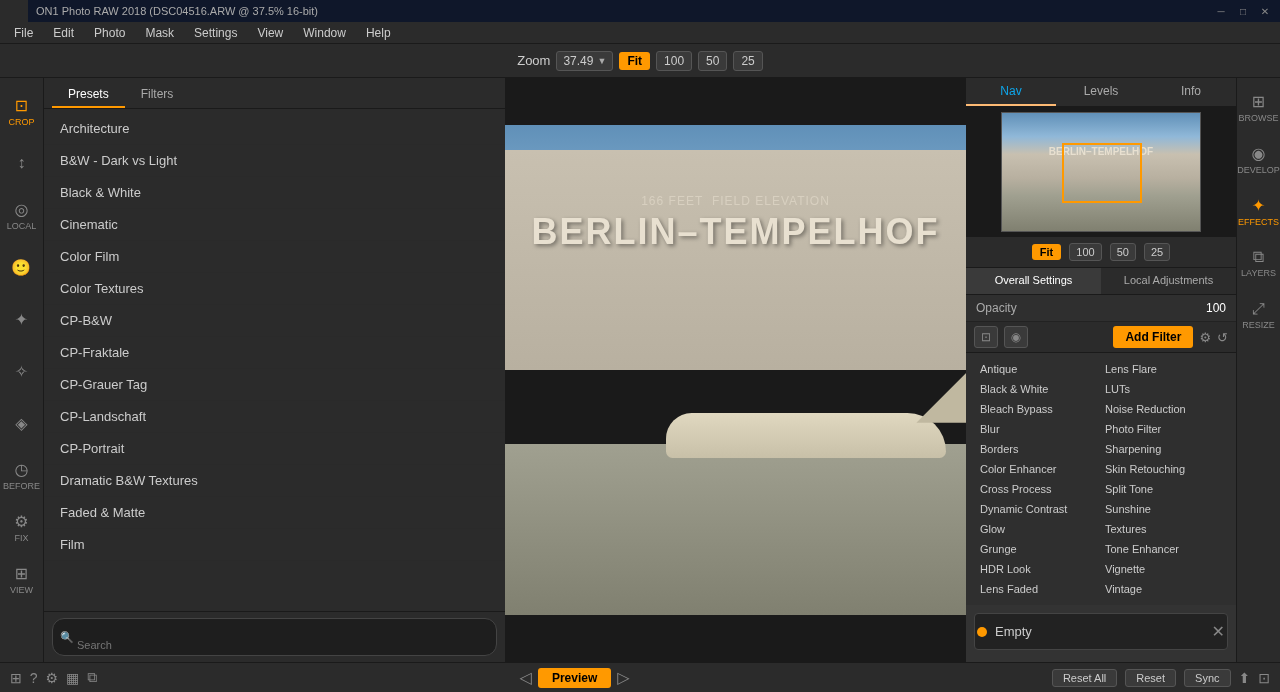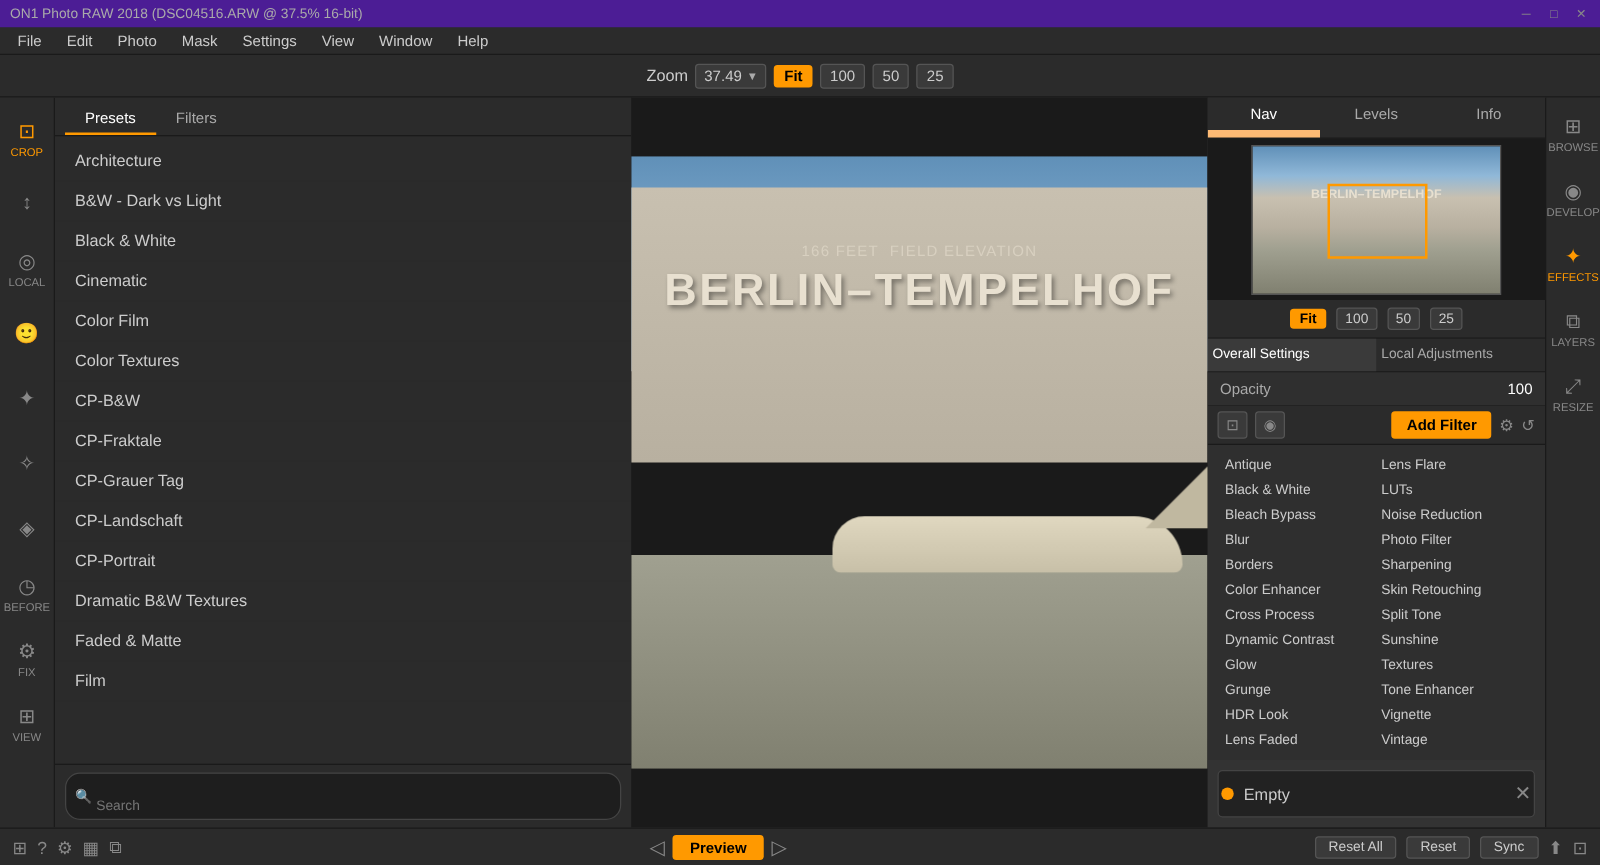--- a/index.html
+++ b/index.html
@@ -1,27 +1,28 @@
 <!DOCTYPE html>
 <html><head>
   <meta charset="utf-8">
   <style>
     * { margin: 0; padding: 0; box-sizing: border-box; }
     body { width: 1280px; height: 692px; background: #2b2b2b; font-family: 'Segoe UI', Arial, sans-serif; font-size: 12px; color: #ccc; overflow: hidden; }
 
     
     #title-bar {
-      background: #4c1d95;
+      background: #0f172a;
       height: 22px;
       display: flex;
       align-items: center;
       padding: 0 8px;
       font-size: 11px;
       color: #aaa;
       justify-content: space-between;
+      margin-left: 28px;
     }
     #title-bar .win-controls { display: flex; gap: 8px; }
     #title-bar .win-btn { width: 14px; height: 14px; display: flex; align-items: center; justify-content: center; font-size: 10px; color: #888; cursor: pointer; }
 
     
     #menu-bar {
       background: #2b2b2b;
       height: 22px;
       display: flex;
       align-items: center;
@@ -250,21 +251,21 @@
     }
     .right-tab {
       flex: 1;
       padding: 6px 4px;
       text-align: center;
       font-size: 12px;
       color: #aaa;
       cursor: pointer;
       border-bottom: 2px solid transparent;
     }
-    .right-tab.active { color: #ffffff; border-bottom: 6px solid #fdba74; }
+    .right-tab.active { color: #0ea5e9; border-bottom: 2px solid #fdba74; }
 
     #nav-preview {
       background: #1a1a1a;
       height: 130px;
       display: flex;
       align-items: center;
       justify-content: center;
       overflow: hidden;
       position: relative;
     }
@@ -326,20 +327,21 @@
 
     
     #adjust-tabs {
       display: flex;
       background: #2b2b2b;
       border-bottom: 1px solid #1a1a1a;
     }
     .adjust-tab {
       flex: 1;
       padding: 6px 4px;
+      text-align: center;
       font-size: 11px;
       color: #aaa;
       cursor: pointer;
       border-bottom: 2px solid transparent;
     }
     .adjust-tab.active { color: #fff; border-bottom: 2px solid transparent; background: #3a3a3a; }
 
     .opacity-row {
       display: flex;
       align-items: center;

